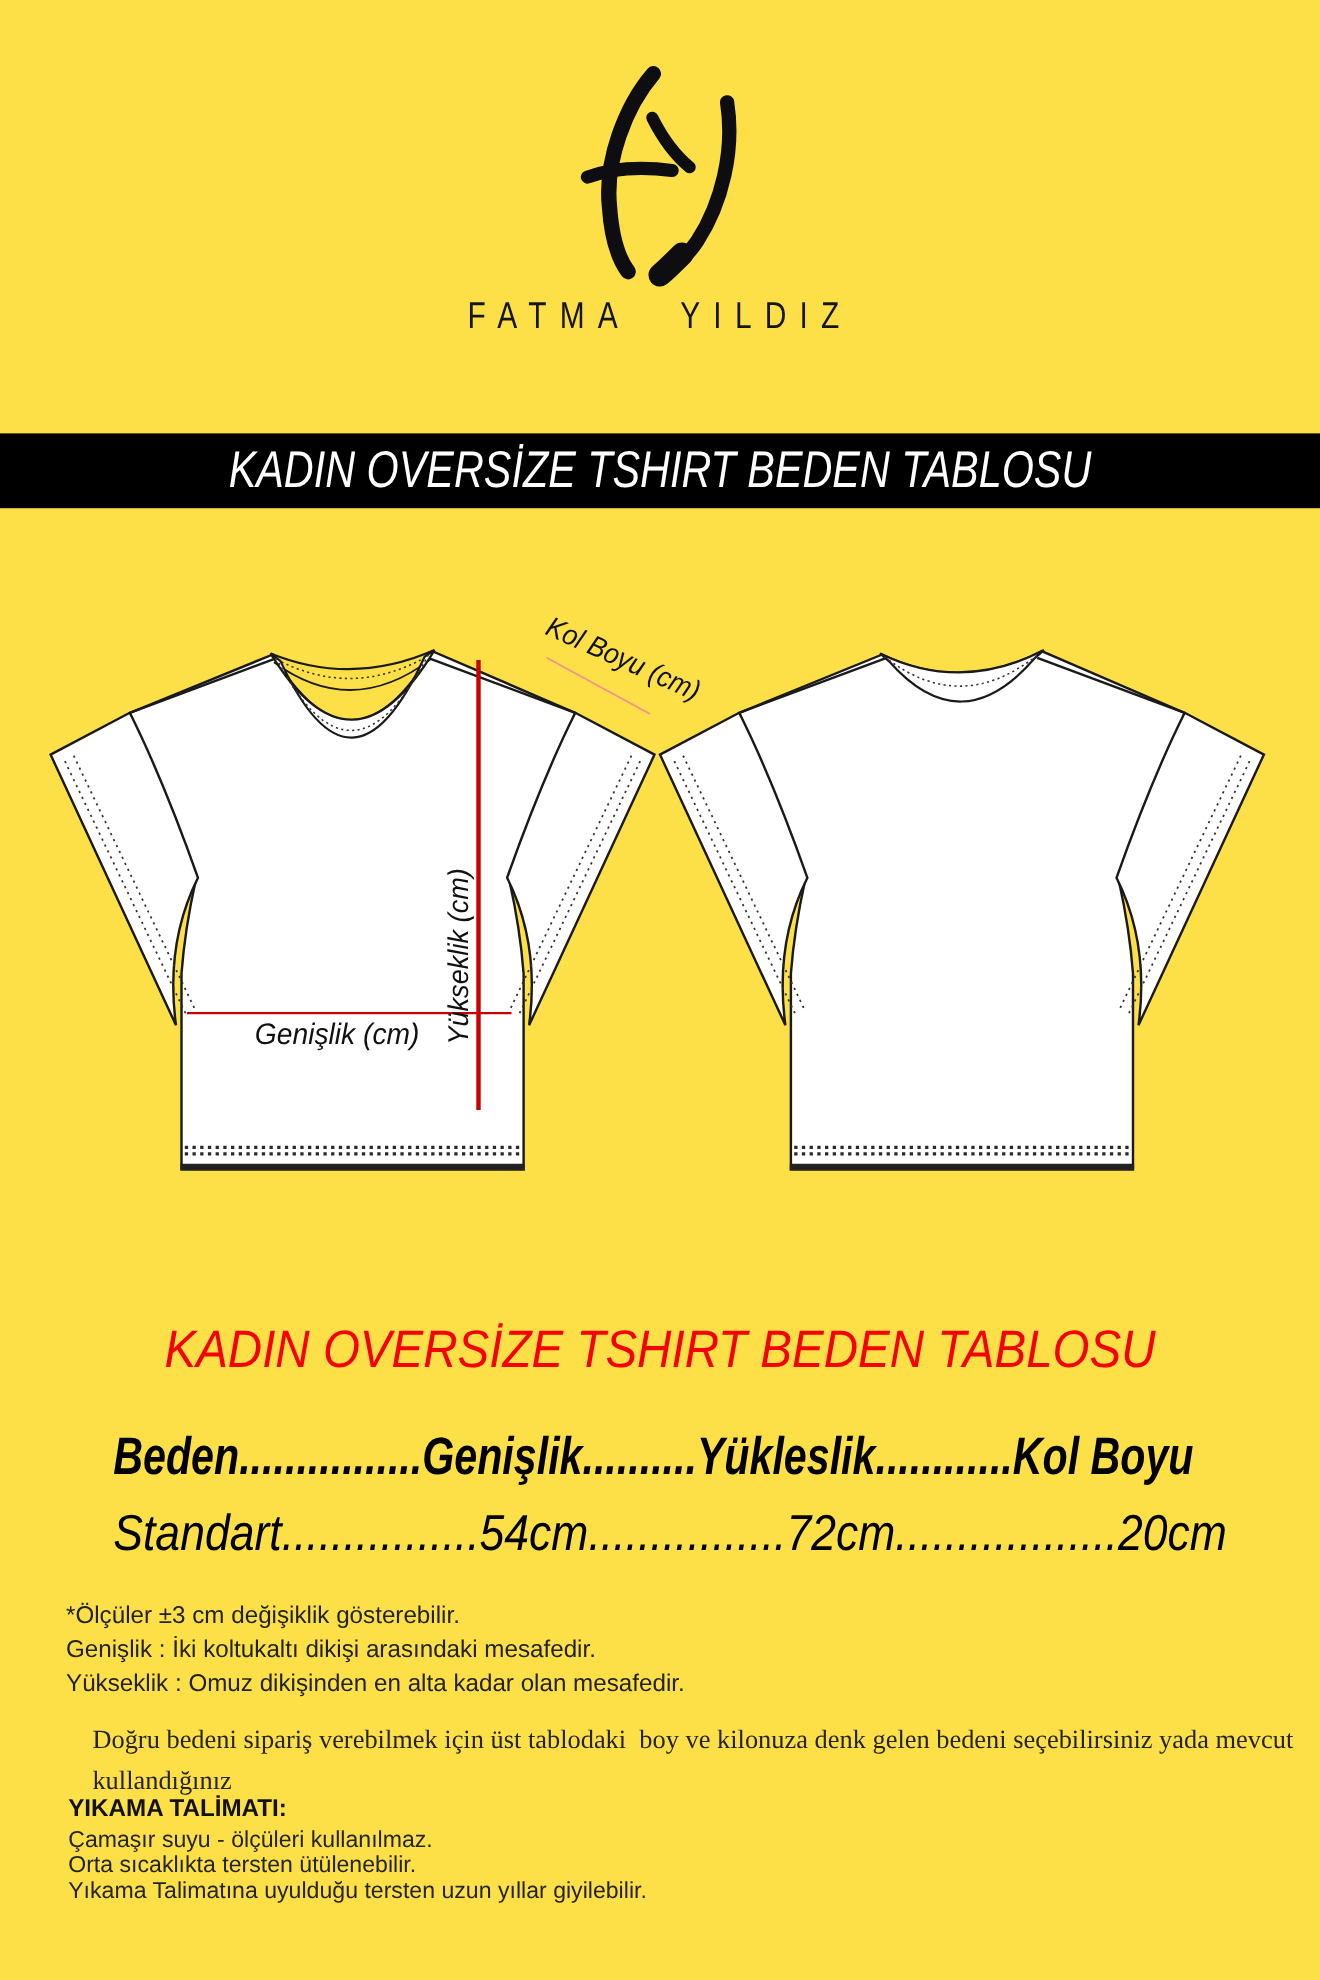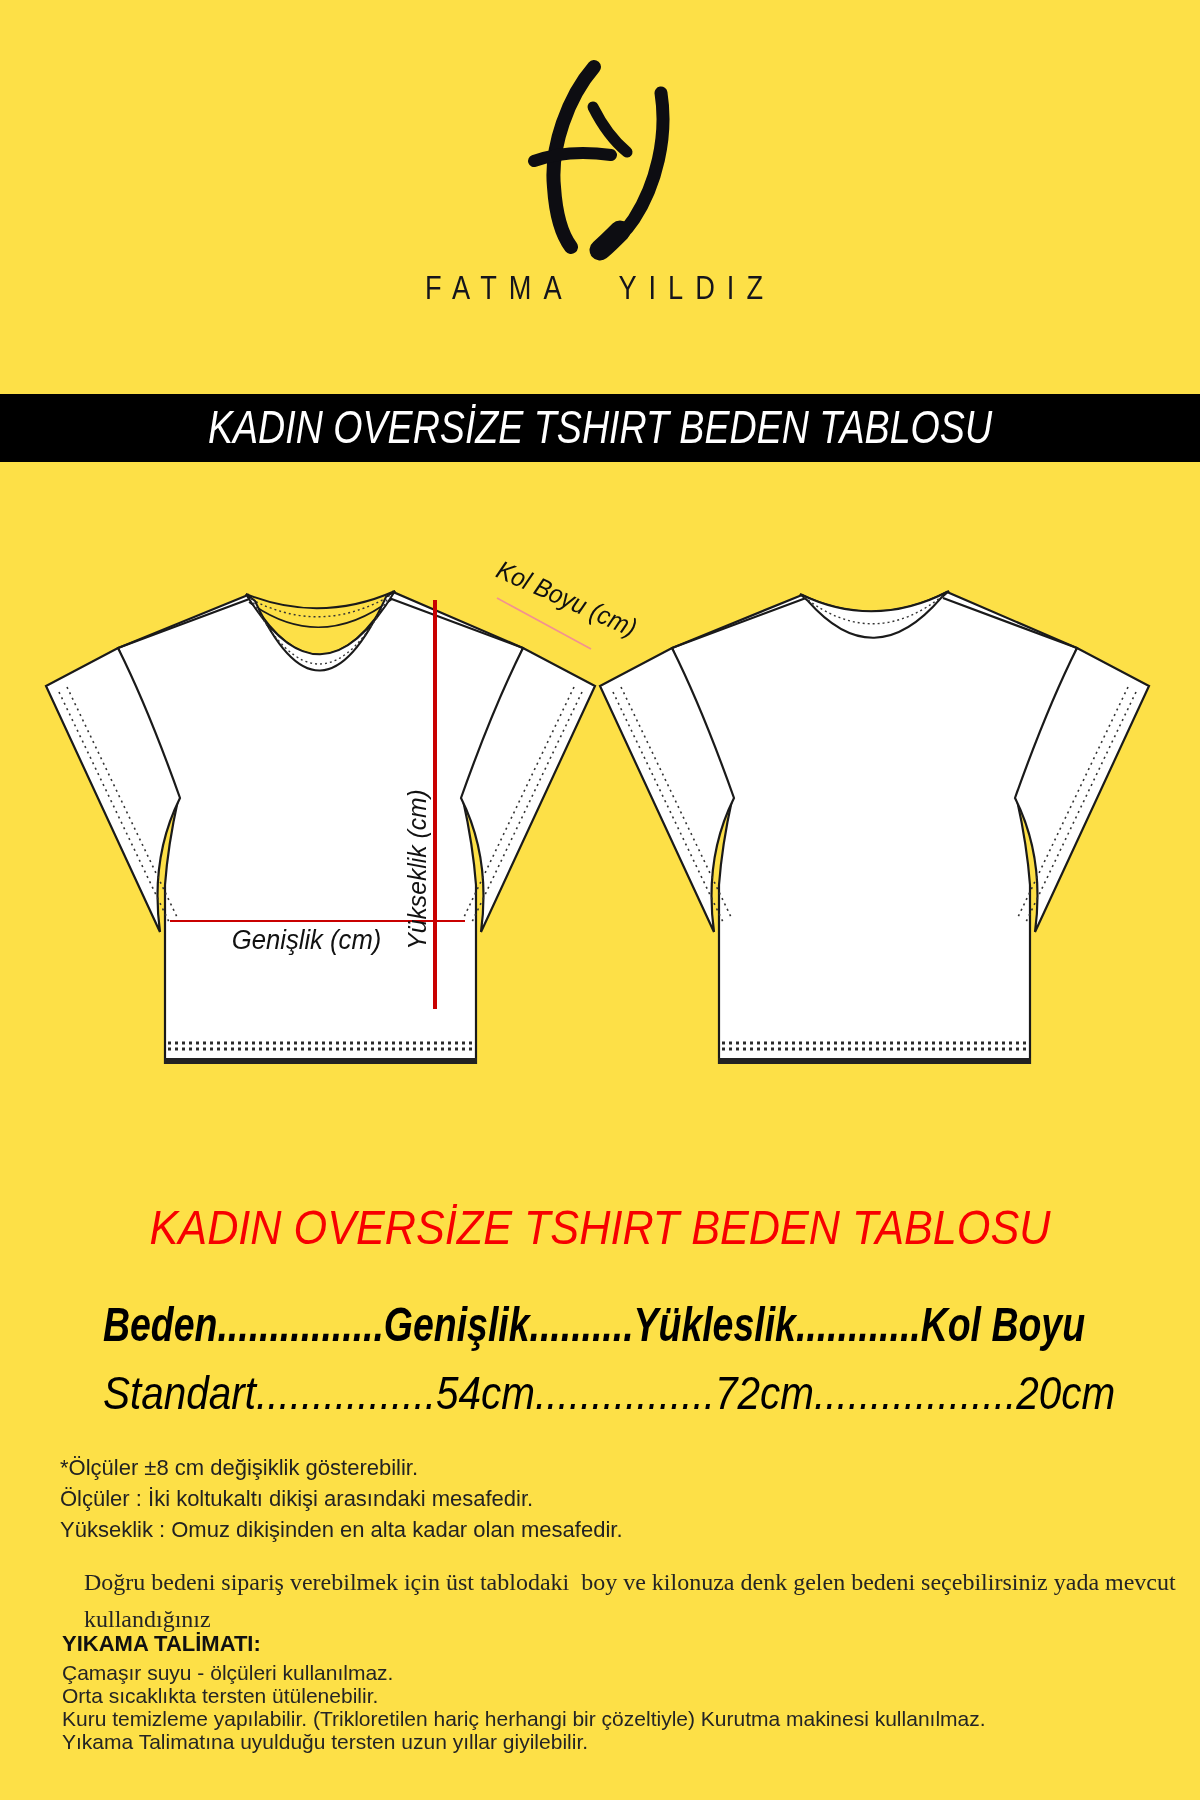--- a/index.html
+++ b/index.html
@@ -127,30 +127,29 @@
   <div class="abs measure-label label-kol">Kol Boyu (cm)</div>
   <div class="abs measure-label label-yuk">Yükseklik (cm)</div>
   <div class="abs measure-label label-gen">Genişlik (cm)</div>
 
   <div class="abs size-title">KADIN OVERSİZE TSHIRT BEDEN TABLOSU</div>
 
   <div class="abs table-header">Beden................Genişlik..........Yükleslik............Kol Boyu</div>
   <div class="abs table-row">Standart................54cm................72cm..................20cm</div>
 
   <div class="abs notes">
-    <span>*Ölçüler ±8 cm değişiklik gösterebilir.</span>
-    <span>Ölçüler : İki koltukaltı dikişi arasındaki mesafedir.</span>
+    <span>*Ölçüler ±3 cm değişiklik gösterebilir.</span>
+    <span>Genişlik : İki koltukaltı dikişi arasındaki mesafedir.</span>
     <span>Yükseklik : Omuz dikişinden en alta kadar olan mesafedir.</span>
   </div>
 
   <div class="abs paragraph">
     <span>Doğru bedeni sipariş verebilmek için üst tablodaki  boy ve kilonuza denk gelen bedeni seçebilirsiniz yada mevcut kullandığınız</span>
   </div>
 
   <div class="abs washing">
     <span class="washing-heading">YIKAMA TALİMATI:</span>
     <span class="w-line">Çamaşır suyu - ölçüleri kullanılmaz.</span>
     <span class="w-line">Orta sıcaklıkta tersten ütülenebilir.</span>
-    <span class="w-line">Kuru temizleme yapılabilir. (Trikloretilen hariç herhangi bir çözeltiyle) Kurutma makinesi kullanılmaz.</span>
     <span class="w-line">Yıkama Talimatına uyulduğu tersten uzun yıllar giyilebilir.</span>
   </div>
 
 </div>
 
 </body></html>

